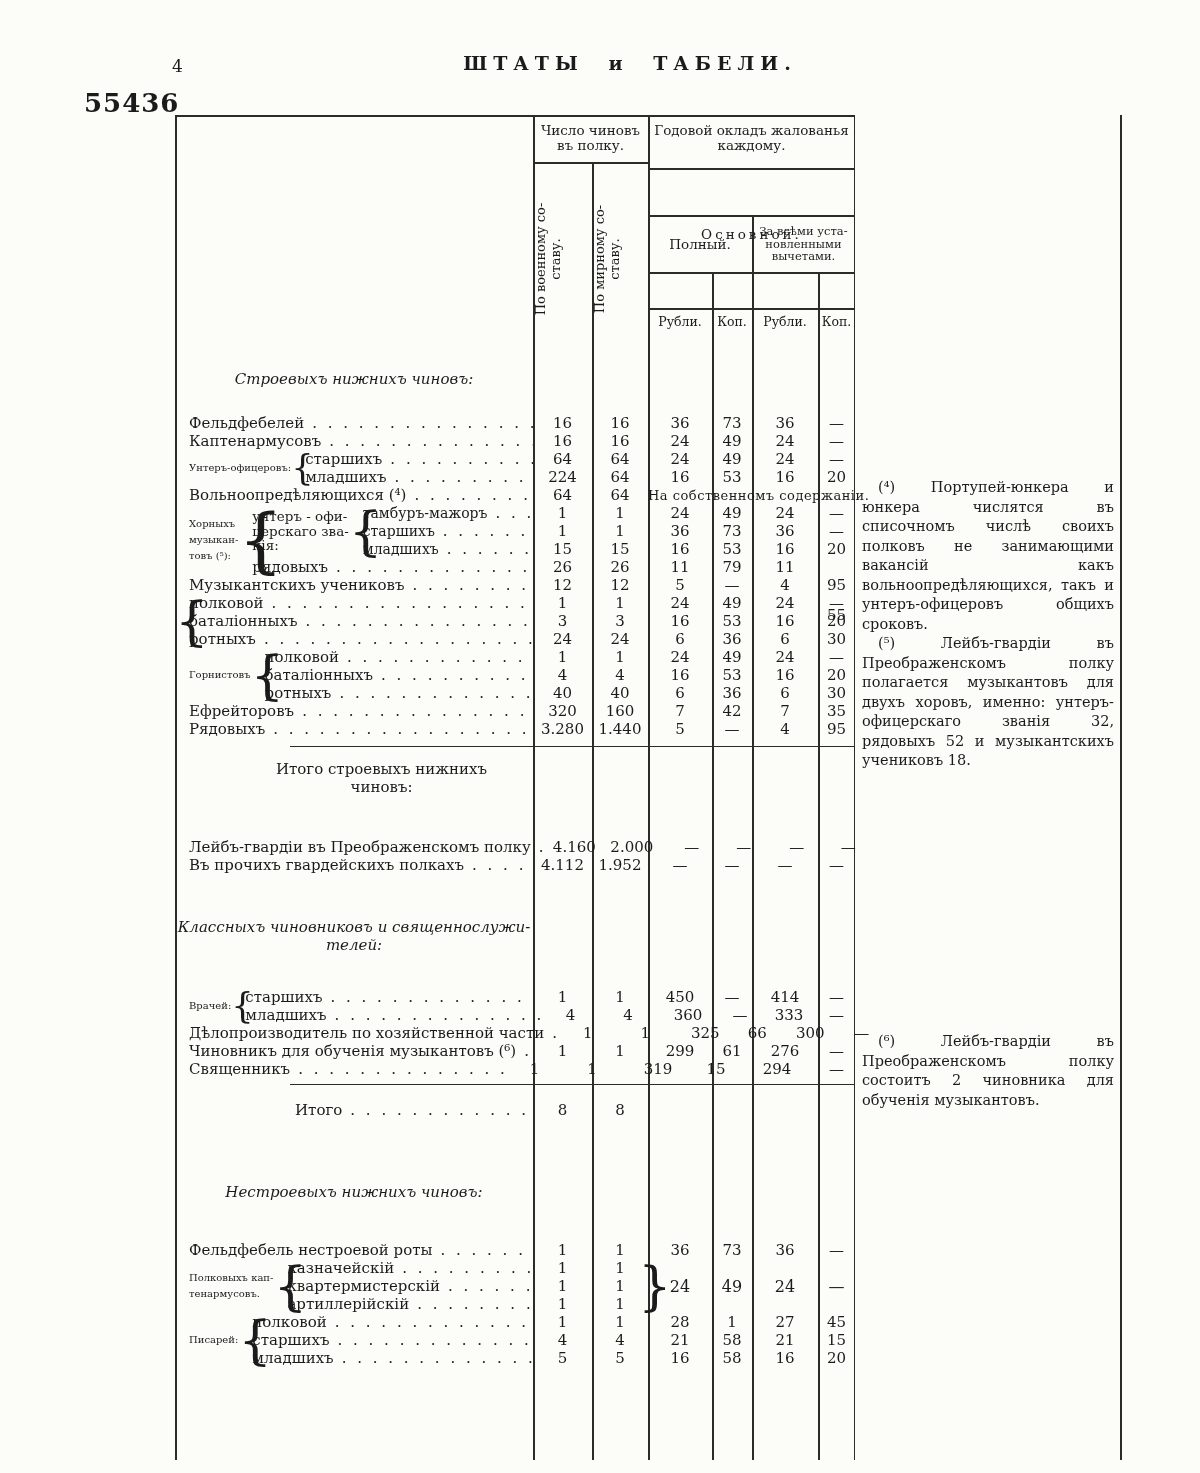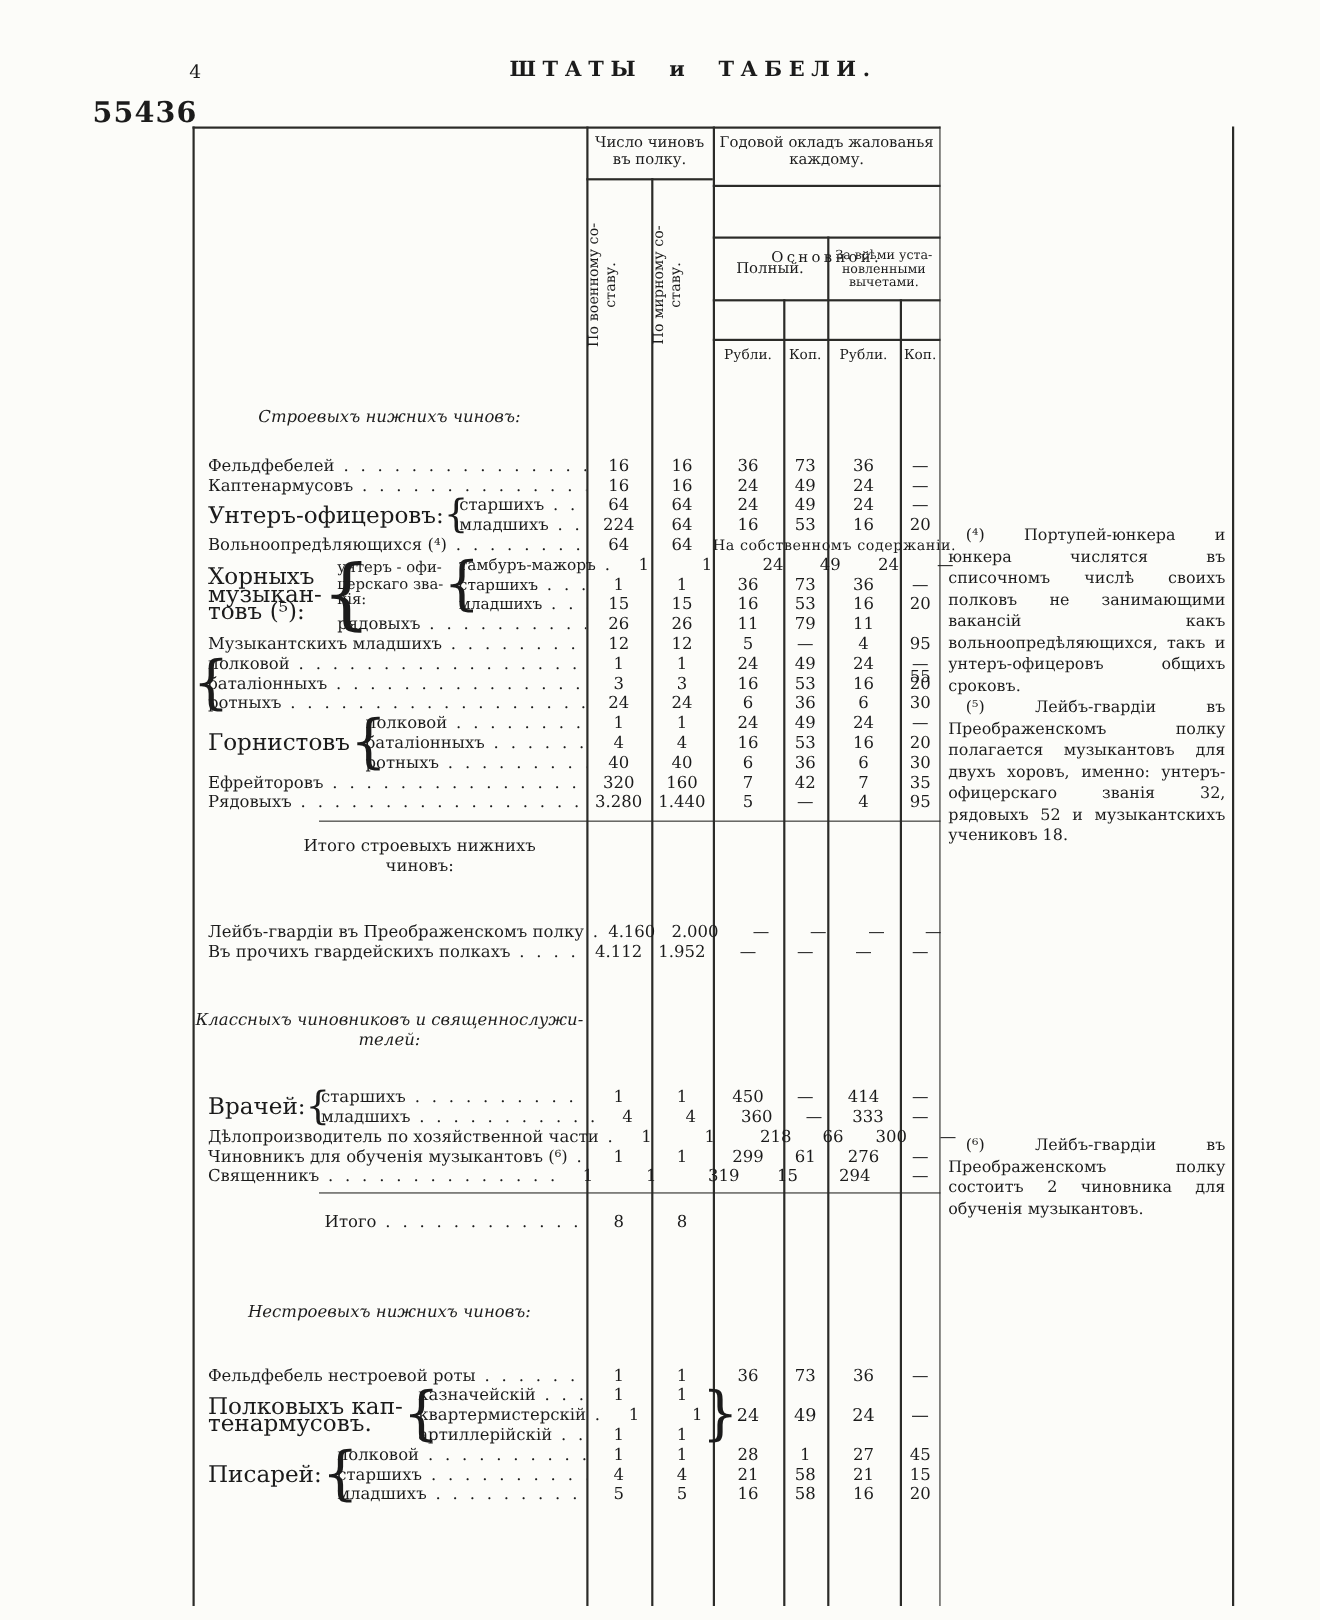--- a/index.html
+++ b/index.html
@@ -36,21 +36,21 @@
   .dots{flex:1 1 0;min-width:0;overflow:hidden;white-space:nowrap;letter-spacing:3px;
         padding:0 6px 0 8px;color:#1b1b1b;}
   .cells{display:flex;flex:none;}
   .cell{flex:none;text-align:center;}
   .spancell{flex:none;width:207px;text-align:center;font-size:13px;letter-spacing:.5px;white-space:nowrap;}
   .section{width:358px;text-align:center;white-space:pre-line;font-size:15px;line-height:18px;}
   .section.italic{font-style:italic;}
   .section.roman{padding-left:55px;box-sizing:border-box;}
   .grp{display:flex;align-items:stretch;}
   .glabel{display:flex;flex-direction:column;justify-content:center;white-space:pre-line;
-          font-size:21px;line-height:16px;flex:none;}
+          font-size:10px;line-height:16px;flex:none;}
   .glabel.top{padding-left:14px;}
   .gcol{flex:1 1 0;min-width:0;display:flex;flex-direction:column;}
   .gcol .glabel{font-size:13.5px;line-height:14.5px;}
   .gcol .gcol .lbl{font-size:14px;}
   .brace{display:flex;align-items:center;flex:none;width:14px;line-height:1;overflow:visible;}
   .sharedwrap{position:relative;display:flex;align-items:center;flex:none;width:207px;}
   .sharedwrap .brace{position:absolute;left:-10px;top:0;bottom:0;}
   .hrule{margin-left:115px;border-top:1.5px solid #2b2b28;height:.5px;}
   .gapblk{width:100%;}
 
@@ -235,21 +235,21 @@
                 <span class="cell" style="width: 56px;">26</span>
                 <span class="cell" style="width: 64px;">11</span>
                 <span class="cell" style="width: 40px;">79</span>
                 <span class="cell" style="width: 66px;">11</span>
                 <span class="cell" style="width: 37px; margin-top: 48px;">55</span>
               </span>
             </div>
           </div>
         </div>
         <div class="line">
-          <span class="lbl top">Музыкантскихъ младшихъ</span>
+          <span class="lbl top">Музыкантскихъ учениковъ</span>
           <span class="dots">. . . . . . . . . . . . . . . . . . . . . . . . . . . . . . . . . . . . . . . . . . . . . . . . . . . . . . . . . . . . </span>
           <span class="cells">
             <span class="cell" style="width: 59px;">12</span>
             <span class="cell" style="width: 56px;">12</span>
             <span class="cell" style="width: 64px;">5</span>
             <span class="cell" style="width: 40px;">—</span>
             <span class="cell" style="width: 66px;">4</span>
             <span class="cell" style="width: 37px;">95</span>
           </span>
         </div>
@@ -423,21 +423,21 @@
               </span>
             </div>
           </div>
         </div>
         <div class="line">
           <span class="lbl top">Дѣлопроизводитель по хозяйственной части</span>
           <span class="dots">. . . . . . . . . . . . . . . . . . . . . . . . . . . . . . . . . . . . . . . . . . . . . . . . . . . . . . . . . . . . </span>
           <span class="cells">
             <span class="cell" style="width: 59px;">1</span>
             <span class="cell" style="width: 56px;">1</span>
-            <span class="cell" style="width: 64px;">218</span>
+            <span class="cell" style="width: 64px;">325</span>
             <span class="cell" style="width: 40px;">66</span>
             <span class="cell" style="width: 66px;">300</span>
             <span class="cell" style="width: 37px;">—</span>
           </span>
         </div>
         <div class="line">
           <span class="lbl top">Чиновникъ для обученія музыкантовъ (⁶)</span>
           <span class="dots">. . . . . . . . . . . . . . . . . . . . . . . . . . . . . . . . . . . . . . . . . . . . . . . . . . . . . . . . . . . . </span>
           <span class="cells">
             <span class="cell" style="width: 59px;">1</span>

